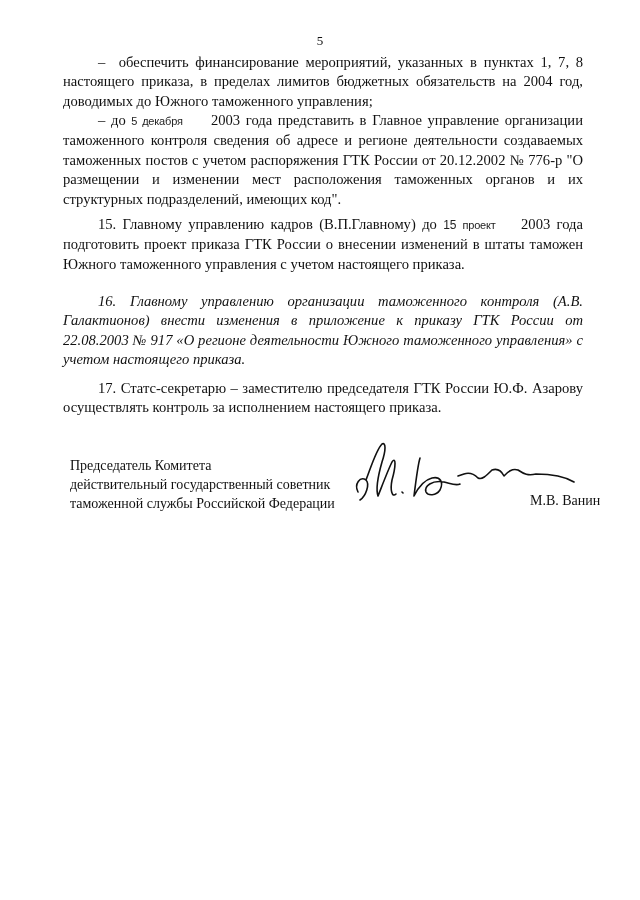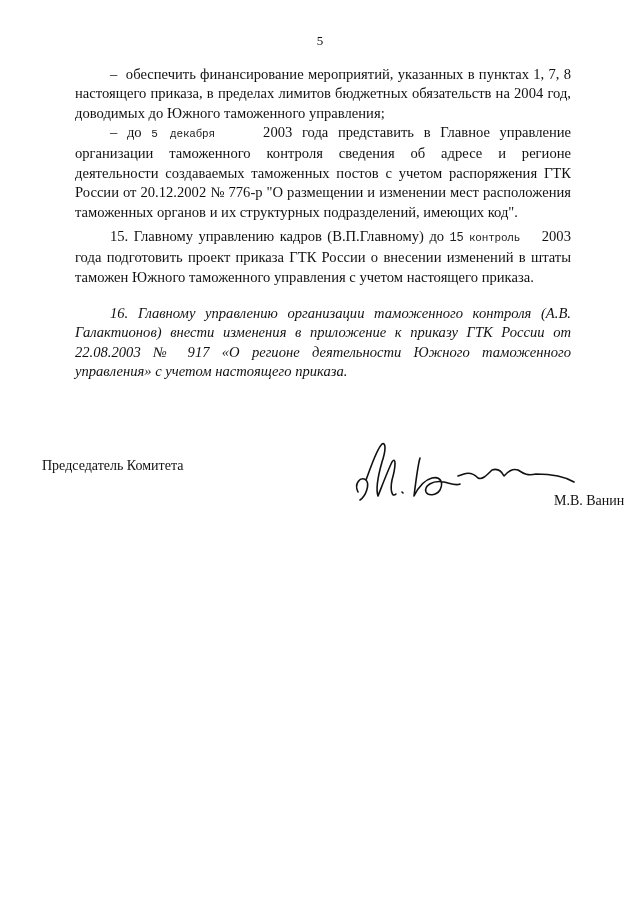--- a/index.html
+++ b/index.html
@@ -5,58 +5,63 @@
     html, body { margin: 0; padding: 0; background: #ffffff; }
     body { width: 640px; height: 900px; position: relative; overflow: hidden; }
     .page {
       position: absolute; left: 0; top: 0; width: 640px; height: 900px;
       background: #ffffff; color: #111111;
       font-family: "Liberation Serif", "DejaVu Serif", serif;
       font-size: 14.6px; line-height: 19.4px;
     }
     .page-num { position: absolute; top: 31px; left: 0; width: 640px; text-align: center; font-size: 13px; }
     .body-text { position: absolute; left: 59px; width: 528px; }
-    .para { margin: 16px; text-align: justify; text-indent: 35px; }
-    .handwritten { font-family: Liberation Mono, monospace; font-size: 11px; color: #222; letter-spacing: -0.2px; }
+    .para { margin: 4px; text-align: justify; text-indent: 35px; }
+    .handwritten { font-family: Liberation Sans, sans-serif; font-size: 11px; color: #222; letter-spacing: -0.2px; }
     .hw-big { font-size: 12px; }
     #p-a { top: 49px; }
     #p-b { top: 107px; }
     #p15 { top: 211px; }
     #p16 { top: 288px; font-style: italic; }
     #p17 { top: 375px; }
-    .sign-block { position: absolute; left: 42px; top: 456px; font-size: 14px; line-height: 19px; }
-    .signer-name { position: absolute; left: 554px; top: 491px; font-size: 14px; }
+    .sign-block { position: absolute; left: 70px; top: 456px; font-size: 14px; line-height: 19px; }
+    .signer-name { position: absolute; left: 530px; top: 491px; font-size: 14px; }
     .signature { position: absolute; left: 352px; top: 440px; width: 240px; height: 66px; }
   </style>
 </head>
 <body>
 
 <div class="page">
 
   <div class="page-num">5</div>
 
   <div class="body-text" id="p-a">
     <p class="para"><span>–</span>&nbsp;&nbsp;<span>обеспечить финансирование мероприятий, указанных в пунктах 1, 7, 8 настоящего приказа, в пределах лимитов бюджетных обязательств на 2004 год, доводимых до Южного таможенного управления;</span></p>
   </div>
 
   <div class="body-text" id="p-b">
     <p class="para"><span>– до </span><span class="handwritten">5 декабря</span>&nbsp;&nbsp;&nbsp;&nbsp;<span> 2003 года представить в Главное управление организации таможенного контроля сведения об адресе и регионе деятельности создаваемых таможенных постов с учетом распоряжения ГТК России от 20.12.2002 № 776-р "О размещении и изменении мест расположения таможенных органов и их структурных подразделений, имеющих код".</span></p>
   </div>
 
   <div class="body-text" id="p15">
-    <p class="para"><span>15.</span><span> Главному управлению кадров (В.П.Главному) до </span><span class="handwritten hw-big">15</span> <span class="handwritten">контроль</span>&nbsp;&nbsp;&nbsp;<span> 2003 года подготовить проект приказа ГТК России о внесении изменений в штаты таможен Южного таможенного управления с учетом настоящего приказа.</span></p>
+    <p class="para"><span>15.</span><span> Главному управлению кадров (В.П.Главному) до </span><span class="handwritten hw-big">15</span> <span class="handwritten">проект</span>&nbsp;&nbsp;&nbsp;<span> 2003 года подготовить проект приказа ГТК России о внесении изменений в штаты таможен Южного таможенного управления с учетом настоящего приказа.</span></p>
   </div>
 
   <div class="body-text" id="p16">
     <p class="para"><span>16.</span><span> Главному управлению организации таможенного контроля (А.В. Галактионов) внести изменения в приложение к приказу ГТК России от 22.08.2003 № 917 «О регионе деятельности Южного таможенного управления» с учетом настоящего приказа.</span></p>
   </div>
 
+  <div class="body-text" id="p17">
+    <p class="para"><span>17.</span><span> Статс-секретарю – заместителю председателя ГТК России Ю.Ф. Азарову осуществлять контроль за исполнением настоящего приказа.</span></p>
+  </div>
 
   <div class="sign-block">
     <div>Председатель Комитета</div>
+    <div>действительный государственный советник</div>
+    <div>таможенной службы Российской Федерации</div>
   </div>
 
   <svg class="signature" viewBox="0 0 240 66" fill="none" stroke="#111" stroke-width="1.6" stroke-linecap="round" stroke-linejoin="round">
     <path d="M6 52 C2 44, 8 36, 14 40 C18 44, 14 56, 8 60 M14 40 C18 30, 24 10, 30 4 C34 2, 34 10, 30 22 C26 36, 24 50, 26 56 M26 56 C30 46, 36 30, 40 22 C44 16, 44 26, 40 40 C38 50, 40 58, 44 54"></path>
     <path d="M50 52 L51 53"></path>
     <path d="M62 56 C64 40, 66 24, 68 18 M62 56 C66 48, 72 40, 80 38 C88 36, 92 42, 88 50 C84 56, 76 56, 74 52 C72 46, 80 40, 92 42 C100 44, 104 46, 108 44"></path>
     <path d="M106 36 L112 34 C118 32, 122 34, 126 38 C130 40, 134 36, 140 30 C146 28, 150 32, 152 36 C156 32, 160 28, 166 30 C172 34, 176 36, 184 34 C196 34, 212 36, 222 42"></path>
   </svg>
 
   <div class="signer-name">М.В. Ванин</div>

